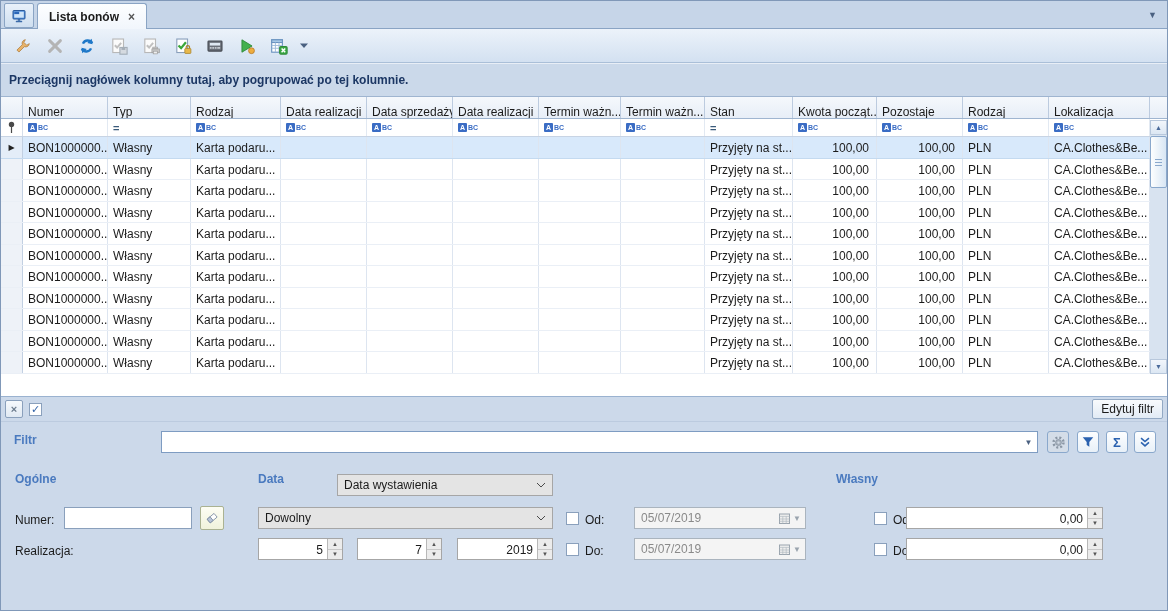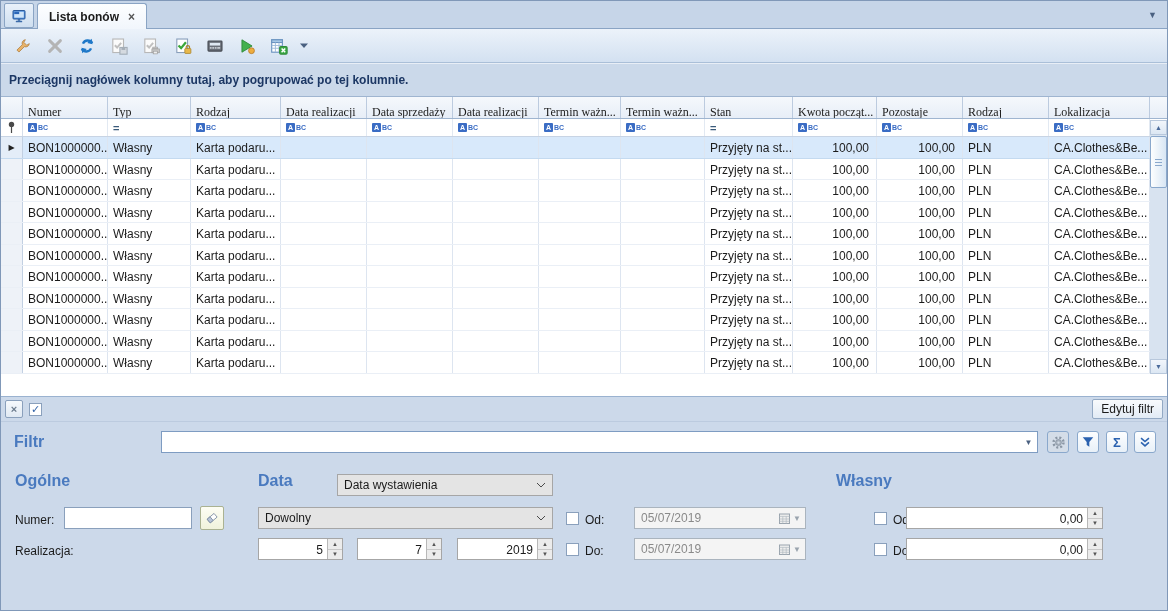--- a/index.html
+++ b/index.html
@@ -24,21 +24,21 @@
 
   
   .groupbar { height:33px; background:#cbd9ea; color:#1c3764; display:flex; align-items:center; padding-left:8px;
               border-top:1px solid #e8eef6;font-weight:bold; }
 
   
   .grid { position:relative; background:#fff; }
   .hrow { display:flex; height:23px; border-top:1px solid #9fb5d0; border-bottom:1px solid #9fb5d0; }
   .hind { width:22px; background:linear-gradient(#f5f8fc,#e7eef7); border-right:1px solid #bccbdf; }
   .hcell { background:linear-gradient(#f5f8fc,#e7eef7); border-right:1px solid #bccbdf; padding:8px 0 0 5px;
-           white-space:nowrap; overflow:hidden; cursor:pointer;font-family:Liberation Serif, serif; }
+           white-space:nowrap; overflow:hidden; cursor:pointer; }
   .hsb { width:17px; background:linear-gradient(#f5f8fc,#e7eef7); }
   .frow { display:flex; height:18px; background:#fff; border-bottom:1px solid #c8d4e4; }
   .find { width:22px; border-right:1px solid #d4deeb; display:flex; align-items:center; justify-content:center; }
   .fcell { border-right:1px solid #e2e9f2; display:flex; align-items:center; padding-left:5px; cursor:text; }
   .fabc { display:inline-flex; align-items:center; gap:1px; }
   .fa { background:#3a6cc4; color:#fff; font-size:7px; font-weight:bold; line-height:9px; padding:0 2px; border-radius:1px; }
   .fbc { color:#3a6cc4; font-size:7px; font-weight:bold; }
   .feq { color:#3a5a7a; font-weight:bold; font-size:11px; line-height:10px; }
   .grow { display:flex; height:21.5px; background:#fff; border-bottom:1px solid #eaeff6; }
   .grow.sel { background:#d8e9fb; border-bottom:1px solid #c4daf0; }
@@ -64,21 +64,21 @@
              display:flex; align-items:center; padding:0 4px; gap:6px; }
   .xbtn { width:18px; height:18px; background:linear-gradient(#f6f9fc,#e0e9f3); border:1px solid #8aa0bc; border-radius:2px;
           color:#6a7a8c; font-weight:bold; font-size:11px; display:flex; align-items:center; justify-content:center; cursor:pointer; }
   .cb { width:13px; height:13px; background:#fff; border:1px solid #8aa0bc; display:inline-flex; align-items:center;
         justify-content:center; font-size:11px; line-height:11px; color:#3565a8; cursor:pointer; flex:none; }
   .editfiltr { margin-left:auto; height:20px; padding:2px 8px 0; background:linear-gradient(#f8fafc,#e2ebf5);
                border:1px solid #93a9c4; border-radius:2px; cursor:pointer; }
 
   
   .filtrrow { position:relative; height:40px; background:#ccd9ea; }
-  .bluetitle { color:#4a7abf; font-weight:bold; font-size:16px; }
+  .bluetitle { color:#4a7abf; font-weight:bold; font-size:12px; }
   .filtr-label { position:absolute; left:13px; top:11px; }
   .filtr-combo { position:absolute; left:160px; top:9px; width:877px; height:22px; background:#fff; border:1px solid #7e9cc2; display:flex; }
   .filtr-combo input { flex:1; border:none; outline:none; font:12px "Liberation Sans",sans-serif; padding:0 5px; }
   .combo-drop { width:17px; display:flex; align-items:center; justify-content:center; color:#4a6080; font-size:8px; cursor:pointer; }
   .fbtn { position:absolute; top:9px; width:22px; height:22px; background:linear-gradient(#fdfeff,#e8f0f8);
           border:1px solid #8aa8cc; border-radius:3px; display:flex; align-items:center; justify-content:center; cursor:pointer; }
   .fbtn.disabled { background:#d4dde8; }
   .sigma { color:#2b62b0; font-weight:bold; font-size:13px; }
 
   

